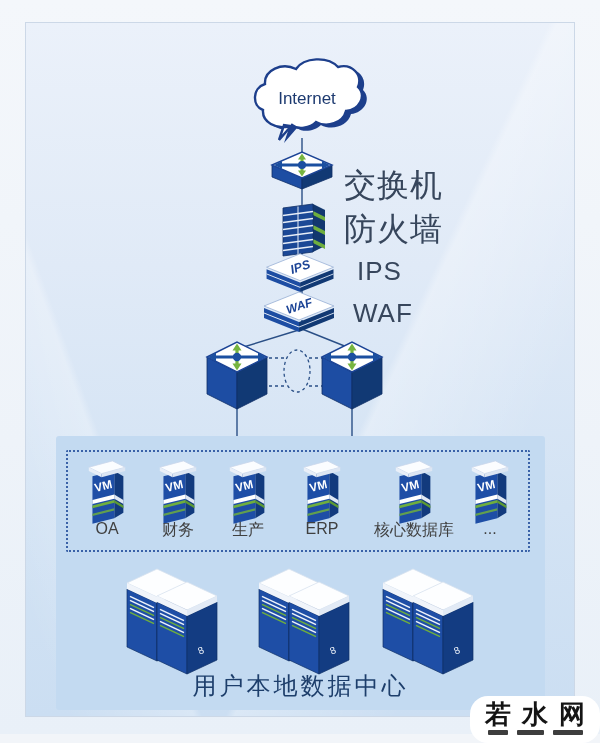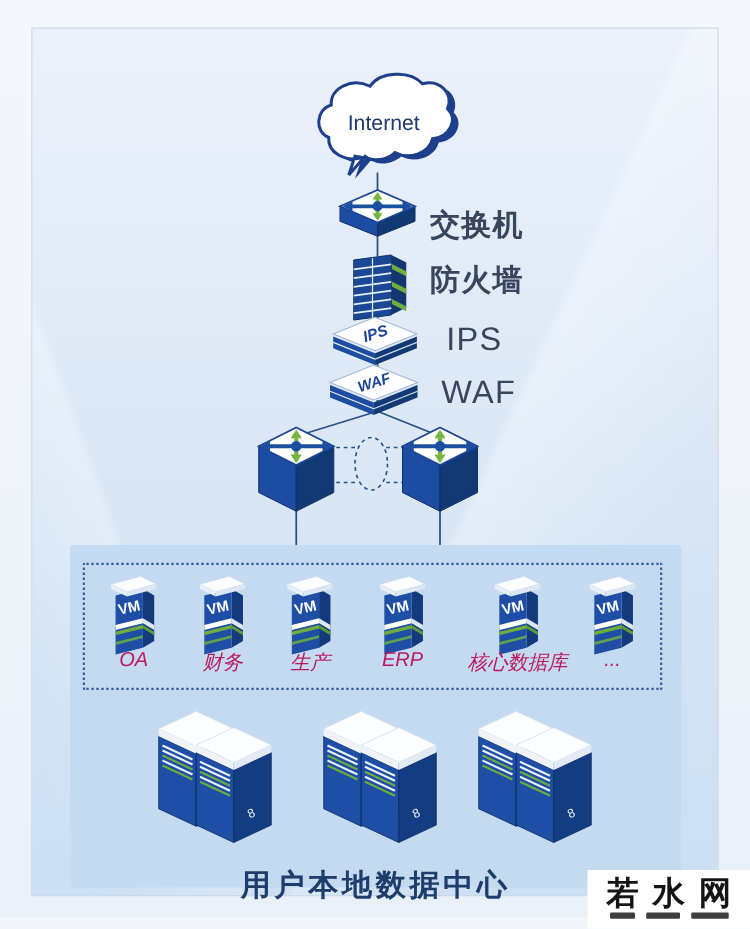--- a/index.html
+++ b/index.html
@@ -8,33 +8,33 @@
   .stage { position:relative; width:600px; height:734px; background:linear-gradient(180deg,#f4f7fb 0%,#eef3f9 60%,#e9f0f8 100%); }
   .panel { position:absolute; left:25px; top:22px; width:550px; height:695px;
            background:linear-gradient(180deg,#ebf1fa 0%,#e0eaf7 35%,#d3e3f4 70%,#cbdef2 100%);
            border:1px solid #ccd8e7; }
   .panel::after { content:""; position:absolute; inset:0;
            background:linear-gradient(115deg, rgba(255,255,255,0) 60%, rgba(255,255,255,0.30) 61%, rgba(255,255,255,0) 80%),
                       linear-gradient(250deg, rgba(255,255,255,0) 78%, rgba(255,255,255,0.28) 79%, rgba(255,255,255,0) 95%);
            pointer-events:none; }
   svg { position:absolute; overflow:visible; }
   .lbl { position:absolute; color:#37465c; white-space:nowrap; }
-  .lbl-big { font-size:24px; letter-spacing:1px;font-weight:bold; }
+  .lbl-big { font-size:32px; letter-spacing:1px; }
   .lbl-latin { font-size:26px; letter-spacing:1px; }
   .core-label { line-height:29px; }
   .dc-container { position:absolute; left:56px; top:436px; width:489px; height:274px;
                   background:#c3daf1; border-radius:3px; }
   .vm-box { position:absolute; left:10px; top:14px; width:464px; height:102px;
             border:2px dotted #3a62a8; border-radius:2px; }
   .vm-item { position:absolute; top:4px; width:70px; display:flex; flex-direction:column; align-items:center; }
-  .vm-item .vm-label { margin-top:-4px; font-size:16px; color:#be185d; white-space:nowrap;font-style:italic; }
-  .dc-label { position:absolute; left:0; right:0; top:256px; text-align:center;
-              font-size:24px; letter-spacing:3px; color:#1d3e6b; font-weight:700; }
+  .vm-item .vm-label { margin-top:-4px; font-size:16px; color:#404040; white-space:nowrap; }
+  .dc-label { position:absolute; left:0; right:0; top:234px; text-align:center;
+              font-size:24px; letter-spacing:3px; color:#1d3e6b; font-weight:400; }
   .watermark { position:absolute; left:470px; top:696px; width:130px; height:47px; background:#ffffff;
-               display:flex; flex-direction:column; align-items:center; justify-content:flex-start; padding-top:4px; }
+               display:flex; flex-direction:column; align-items:center; justify-content:flex-start; padding-top:4px;border-radius:18px; }
   .wm-text { font-size:26px; font-weight:bold; color:#141414; letter-spacing:11px; text-indent:11px; line-height:28px; }
   .wm-sub { display:flex; gap:9px; margin-top:2px; }
   .wm-sub i { display:block; height:5px; background:#3d3d3d; border-radius:1px; }
   .wm-sub i:nth-child(1){ width:20px; } .wm-sub i:nth-child(2){ width:27px; } .wm-sub i:nth-child(3){ width:30px; }
   text.devtxt { font-weight:bold; fill:#ffffff; }
   text.slabtxt { font-weight:bold; font-style:italic; fill:#1c4496; }
 </style>
 </head>
 <body>
 

